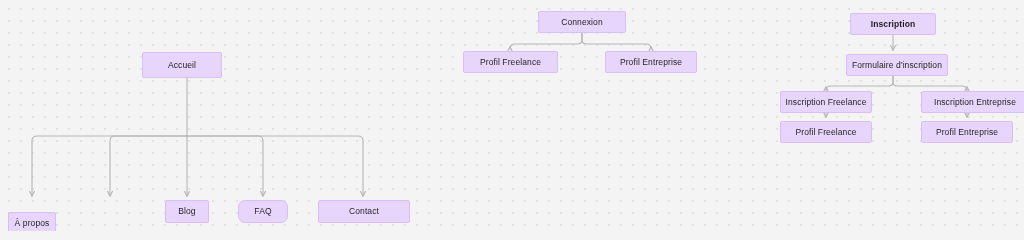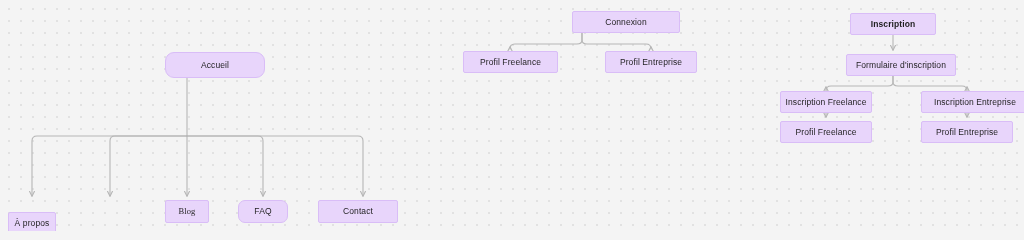--- a/index.html
+++ b/index.html
@@ -52,40 +52,40 @@
       <path d="M582,33 L582,40 Q582,44 587,44 L646,44 Q651,44 651,49 L651,47"></path>
 
       <path d="M893,35 L893,50"></path>
       <path d="M893,76 L893,82 Q893,86 888,86 L831,86 Q826,86 826,91 L826,87"></path>
       <path d="M893,76 L893,82 Q893,86 898,86 L962,86 Q967,86 967,91 L967,87"></path>
       <path d="M826,113 L826,117"></path>
       <path d="M967,113 L967,117"></path>
     </g>
   </svg>
 
-  <div class="node" style="left:165px;top:52px;width:100px;height:26px;border-radius:9px;">Accueil</div>
+  <div class="node" style="left:142px;top:52px;width:80px;height:26px;">Accueil</div>
 
   <div class="node" style="left:8px;top:212px;width:48px;height:23px;">À propos</div>
 
 
-  <div class="node" style="left:165px;top:200px;width:44px;height:23px;font-family:Liberation Serif, serif;">Blog</div>
+  <div class="node" style="left:165px;top:200px;width:44px;height:23px;">Blog</div>
 
   <div class="node" style="left:238px;top:200px;width:50px;height:23px;border-radius:7px;">FAQ</div>
 
-  <div class="node" style="left:318px;top:200px;width:80px;height:23px;">Contact</div>
+  <div class="node" style="left:318px;top:200px;width:92px;height:23px;">Contact</div>
 
-  <div class="node" style="left:538px;top:11px;width:108px;height:22px;margin-left:34px;">Connexion</div>
+  <div class="node" style="left:538px;top:11px;width:88px;height:22px;">Connexion</div>
 
   <div class="node" style="left:463px;top:51px;width:95px;height:22px;">Profil Freelance</div>
 
   <div class="node" style="left:605px;top:51px;width:92px;height:22px;">Profil Entreprise</div>
 
   <div class="node" style="left:850px;top:13px;width:86px;height:22px;font-weight:bold;">Inscription</div>
 
-  <div class="node" style="left:846px;top:54px;width:110px;height:22px;">Formulaire d'inscription</div>
+  <div class="node" style="left:846px;top:54px;width:102px;height:22px;">Formulaire d'inscription</div>
 
   <div class="node" style="left:780px;top:91px;width:92px;height:22px;">Inscription Freelance</div>
 
   <div class="node" style="left:921px;top:91px;width:108px;height:22px;">Inscription Entreprise</div>
 
   <div class="node" style="left:780px;top:121px;width:92px;height:22px;">Profil Freelance</div>
 
   <div class="node" style="left:921px;top:121px;width:92px;height:22px;">Profil Entreprise</div>
 </div>
 

